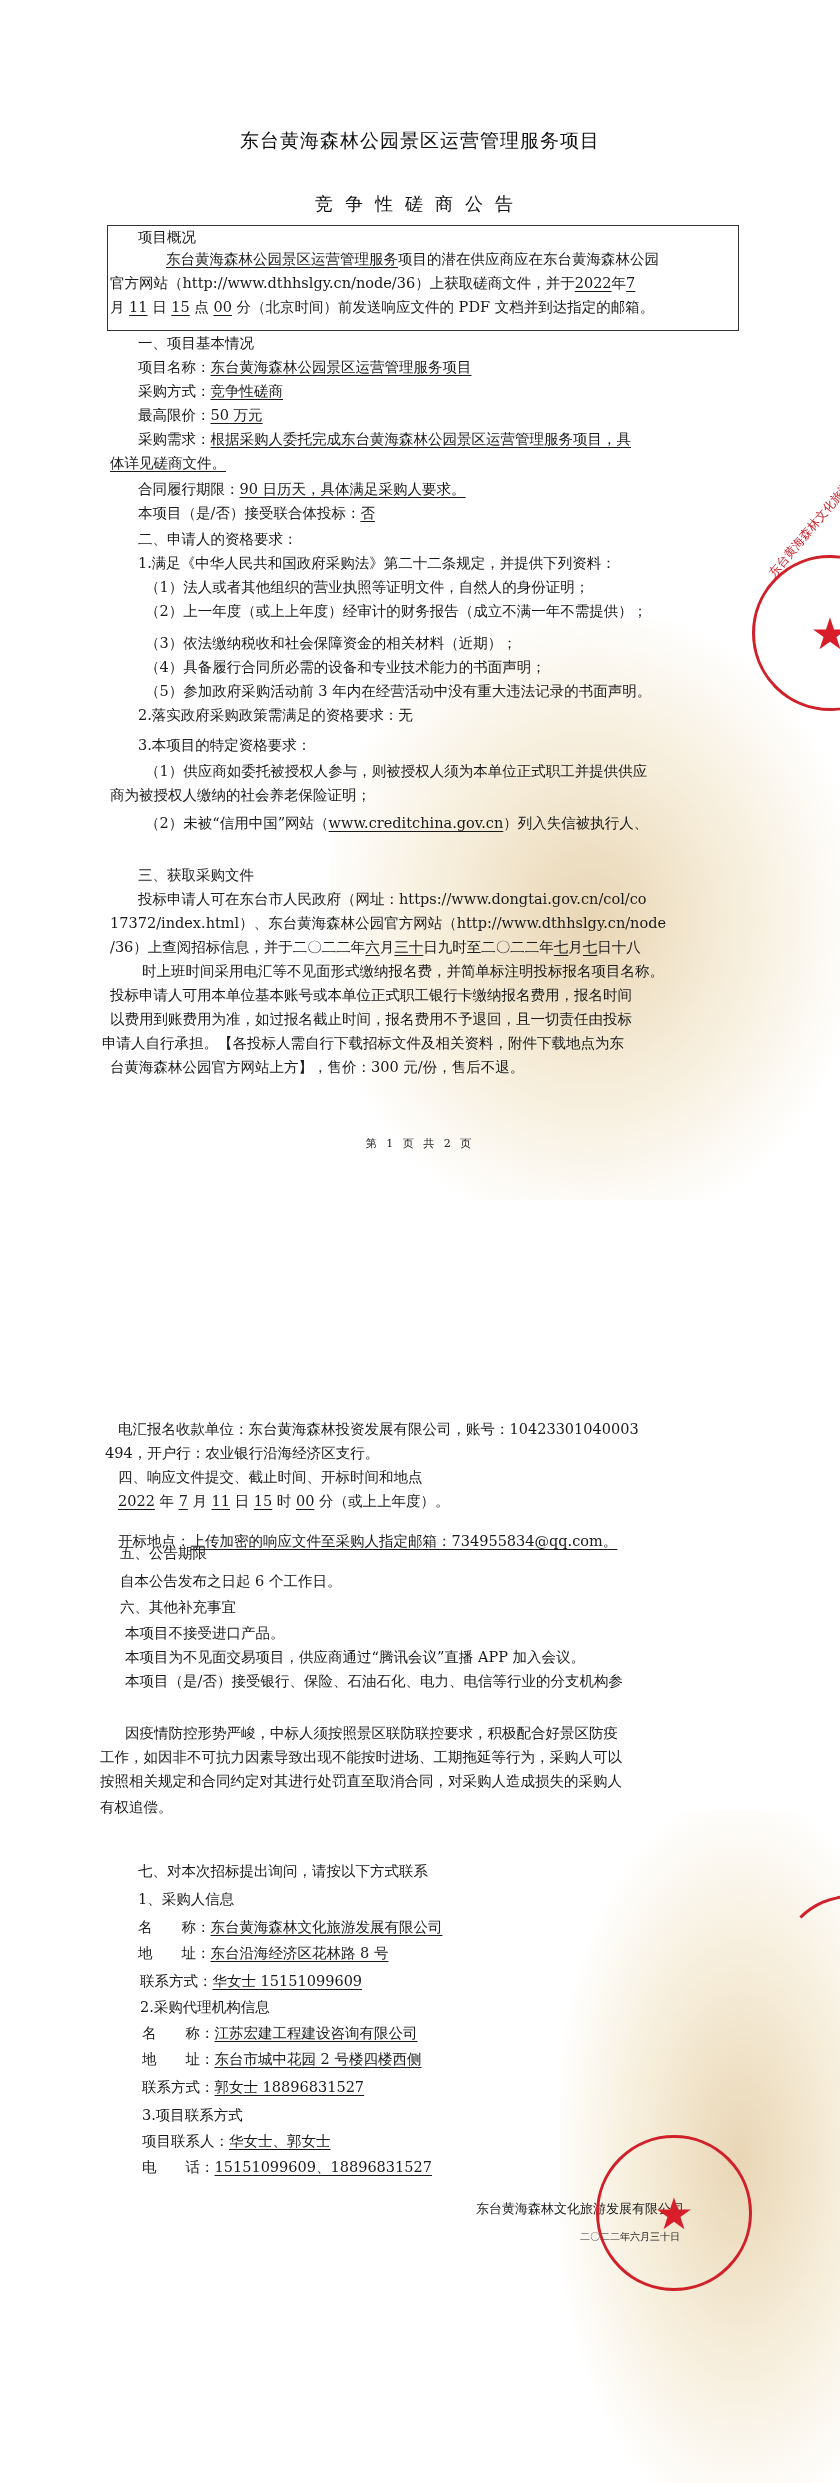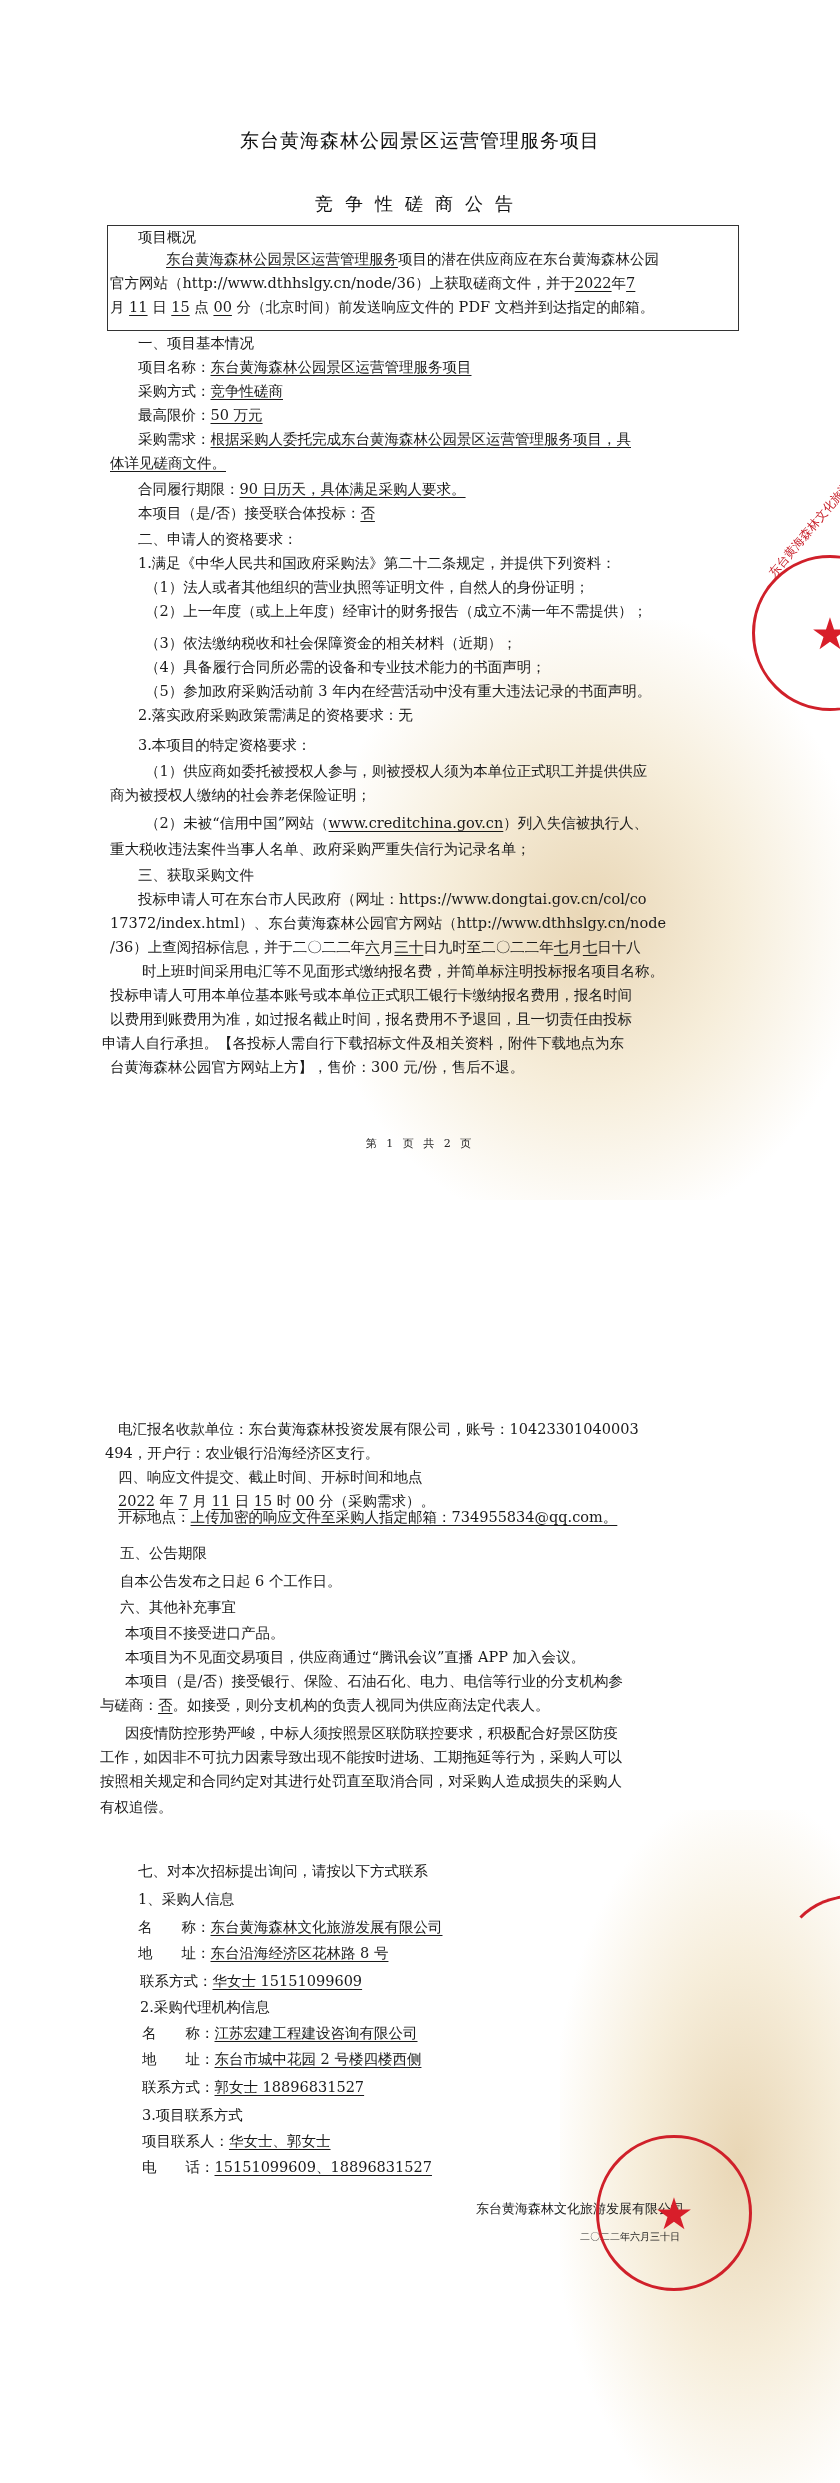--- a/index.html
+++ b/index.html
@@ -96,21 +96,20 @@
   <div class="line" style="left:145px; top:632px;">（3）依法缴纳税收和社会保障资金的相关材料（近期）；</div>
   <div class="line" style="left:145px; top:656px;">（4）具备履行合同所必需的设备和专业技术能力的书面声明；</div>
   <div class="line" style="left:145px; top:680px;">（5）参加政府采购活动前 3 年内在经营活动中没有重大违法记录的书面声明。</div>
   <div class="line" style="left:138px; top:704px;">2.落实政府采购政策需满足的资格要求：无</div>
   <div class="line" style="left:138px; top:734px;">3.本项目的特定资格要求：</div>
   <div class="line" style="left:145px; top:760px;">（1）供应商如委托被授权人参与，则被授权人须为本单位正式职工并提供供应</div>
   <div class="line" style="left:110px; top:784px;">商为被授权人缴纳的社会养老保险证明；</div>
   <div class="line" style="left:145px; top:812px;">
     <span>（2）未被“信用中国”网站（</span><span class="ul">www.creditchina.gov.cn</span><span>）列入失信被执行人、</span>
   </div>
-  <div class="line" style="left:110px; top:838px;">重大税收违法案件当事人名单、政府采购严重失信行为记录名单；</div>
 
   <div class="line" style="left:138px; top:864px;">三、获取采购文件</div>
   <div class="line" style="left:138px; top:888px;">投标申请人可在东台市人民政府（网址：https://www.dongtai.gov.cn/col/co</div>
   <div class="line" style="left:110px; top:912px;">17372/index.html）、东台黄海森林公园官方网站（http://www.dthhslgy.cn/node</div>
   <div class="line" style="left:110px; top:936px;">
     <span>/36）上查阅招标信息，并于二〇二二年</span><span class="ul">六</span><span>月</span><span class="ul">三十</span><span>日九时至二〇二二年</span><span class="ul">七</span><span>月</span><span class="ul">七</span><span>日十八</span>
   </div>
   <div class="line" style="left:110px; top:960px;margin-left:32px;">时上班时间采用电汇等不见面形式缴纳报名费，并简单标注明投标报名项目名称。</div>
   <div class="line" style="left:110px; top:984px;text-align:right;">投标申请人可用本单位基本账号或本单位正式职工银行卡缴纳报名费用，报名时间</div>
   <div class="line" style="left:110px; top:1008px;">以费用到账费用为准，如过报名截止时间，报名费用不予退回，且一切责任由投标</div>
@@ -128,36 +127,33 @@
 <div class="gap-band"></div>
 
 <div class="page page2">
   <div class="glare" style="left:560px; top:480px; width:360px; height:700px;"></div>
 
   <div class="line" style="left:118px; top:88px;">电汇报名收款单位：东台黄海森林投资发展有限公司，账号：10423301040003</div>
   <div class="line" style="left:105px; top:112px;">494，开户行：农业银行沿海经济区支行。</div>
 
   <div class="line" style="left:118px; top:136px;">四、响应文件提交、截止时间、开标时间和地点</div>
   <div class="line" style="left:118px; top:160px;">
-    <span class="ul">2022</span>&nbsp;<span>年</span>&nbsp;<span class="ul">7</span>&nbsp;<span>月</span>&nbsp;<span class="ul">11</span>&nbsp;<span>日</span>&nbsp;<span class="ul">15</span>&nbsp;<span>时</span>&nbsp;<span class="ul">00</span>&nbsp;<span>分（采购需求）。</span>
+    <span class="ul">2022</span>&nbsp;<span>年</span>&nbsp;<span class="ul">7</span>&nbsp;<span>月</span>&nbsp;<span class="ul">11</span>&nbsp;<span>日</span>&nbsp;<span class="ul">15</span>&nbsp;<span>时</span>&nbsp;<span class="ul">00</span>&nbsp;<span>分（或上上年度）。</span>
   </div>
-  <div class="line" style="left:118px; top:176px;">
+  <div class="line" style="left:118px; top:200px;">
     <span>开标地点：</span><span class="ul">上传加密的响应文件至采购人指定邮箱：734955834@qq.com。</span>
   </div>
 
   <div class="line" style="left:120px; top:212px;">五、公告期限</div>
   <div class="line" style="left:120px; top:240px;">自本公告发布之日起 6 个工作日。</div>
 
   <div class="line" style="left:120px; top:266px;">六、其他补充事宜</div>
   <div class="line" style="left:125px; top:292px;">本项目不接受进口产品。</div>
   <div class="line" style="left:125px; top:316px;">本项目为不见面交易项目，供应商通过“腾讯会议”直播 APP 加入会议。</div>
   <div class="line" style="left:125px; top:340px;">本项目（是/否）接受银行、保险、石油石化、电力、电信等行业的分支机构参</div>
-  <div class="line" style="left:100px; top:364px;">
-    <span>与磋商：</span><span class="ul">否</span><span>。如接受，则分支机构的负责人视同为供应商法定代表人。</span>
-  </div>
   <div class="line" style="left:125px; top:392px;">因疫情防控形势严峻，中标人须按照景区联防联控要求，积极配合好景区防疫</div>
   <div class="line" style="left:100px; top:416px;">工作，如因非不可抗力因素导致出现不能按时进场、工期拖延等行为，采购人可以</div>
   <div class="line" style="left:100px; top:440px;">按照相关规定和合同约定对其进行处罚直至取消合同，对采购人造成损失的采购人</div>
   <div class="line" style="left:100px; top:466px;">有权追偿。</div>
 
   <div class="line" style="left:138px; top:530px;">七、对本次招标提出询问，请按以下方式联系</div>
   <div class="line" style="left:138px; top:558px;">1、采购人信息</div>
   <div class="line" style="left:138px; top:586px;">
     <span>名　　称：</span><span class="ul">东台黄海森林文化旅游发展有限公司</span>
   </div>

